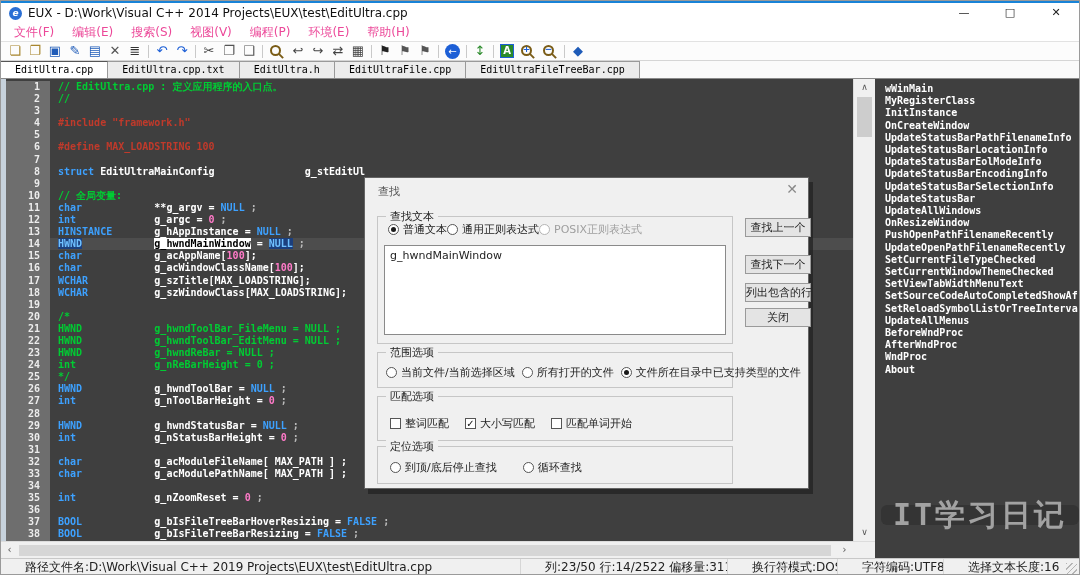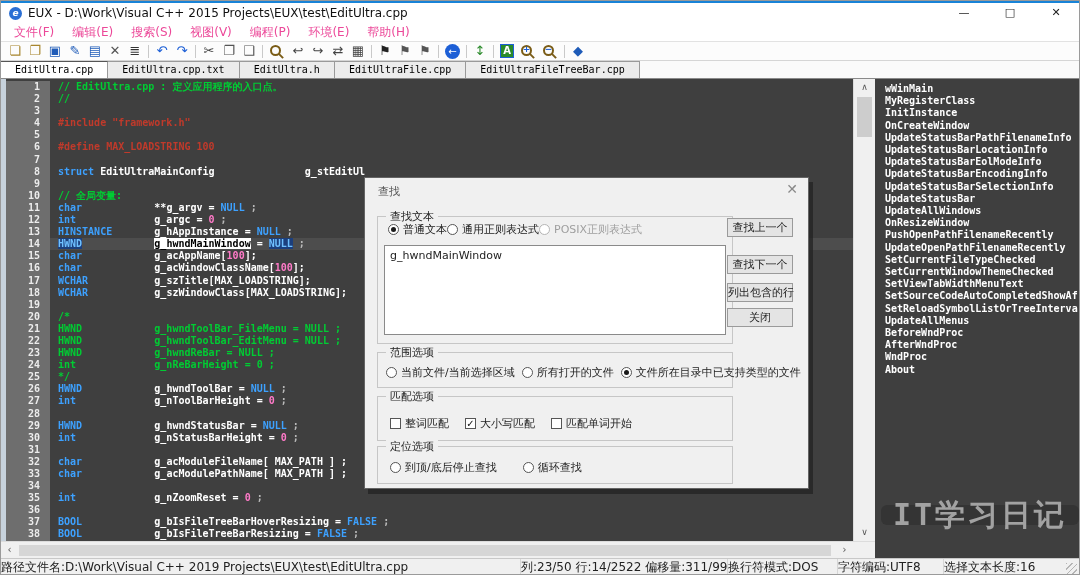--- a/index.html
+++ b/index.html
@@ -98,40 +98,40 @@
   .row3 { top:19px; left:12px; gap:16px; }
   .row4 { top:13px; left:12px; gap:26px; }
   .opt { display:flex; align-items:center; white-space:nowrap; }
   .rb { width:11px; height:11px; border:1px solid #555; border-radius:50%; background:#fff; position:relative; margin-right:4px; flex:none; }
   .rb.on::after { content:""; position:absolute; inset:2px; background:#1a1a1a; border-radius:50%; }
   .cb { width:11px; height:11px; border:1px solid #555; background:#fff; margin-right:4px; flex:none; font-size:10px; line-height:10px; text-align:center; color:#111; }
   .opt.disabled { color:#9f9f9f; }
   .opt.disabled .rb { border-color:#b5b5b5; }
   .find-box { position:absolute; left:6px; top:28px; right:6px; bottom:8px; background:#fff; border:1px solid #8a8a8a;
               padding:3px 5px; color:#222; font-size:11px; }
-  .btn-col { position:absolute; left:362px; top:40px; width:66px; }
+  .btn-col { position:absolute; left:380px; top:40px; width:66px; }
   .dbtn { height:19px; background:#e4e4e4; border:1px solid #9a9a9a; text-align:center; line-height:17px; font-size:11px; white-space:nowrap; }
   .dbtn:nth-child(2) { margin-top:18px; }
   .dbtn:nth-child(3) { margin-top:9px; }
   .dbtn:nth-child(4) { margin-top:6px; }
 
   
   .statusbar { height:18px; border-top:1px solid #c8c8c8; background:#f0f0f0; display:flex; align-items:center;
                font-size:12px; color:#222; position:relative; }
-  .st { padding-left:0; border-right:1px solid #d6d6d6; height:100%; display:flex; align-items:center; white-space:nowrap; overflow:hidden; }
+  .st { padding-left:24px; border-right:1px solid #d6d6d6; height:100%; display:flex; align-items:center; white-space:nowrap; overflow:hidden; }
   .st.w1 { width:520px; } .st.w2 { width:207px; } .st.w3 { width:110px; } .st.w4 { width:106px; } .st.w5 { flex:1; border-right:none; }
   .grip { position:absolute; right:2px; bottom:2px; width:11px; height:11px;
           background:repeating-linear-gradient(135deg,#b5b5b5 0 1px,transparent 1px 4px); }
 </style>
 </head>
 <body>
 
 <div class="titlebar">
   <div class="app-icon">e</div>
-  <div class="title-text">EUX - D:\Work\Visual C++ 2015 Projects\EUX\test\EditUltra.cpp</div>
+  <div class="title-text">EUX - D:\Work\Visual C++ 2014 Projects\EUX\test\EditUltra.cpp</div>
   <div class="win-controls">
       <div class="win-btn">—</div>
       <div class="win-btn">□</div>
       <div class="win-btn">✕</div>
     </div>
 </div>
 
 <div class="menubar">
     <span class="menu-item">文件(F)</span>
     <span class="menu-item">编辑(E)</span>

